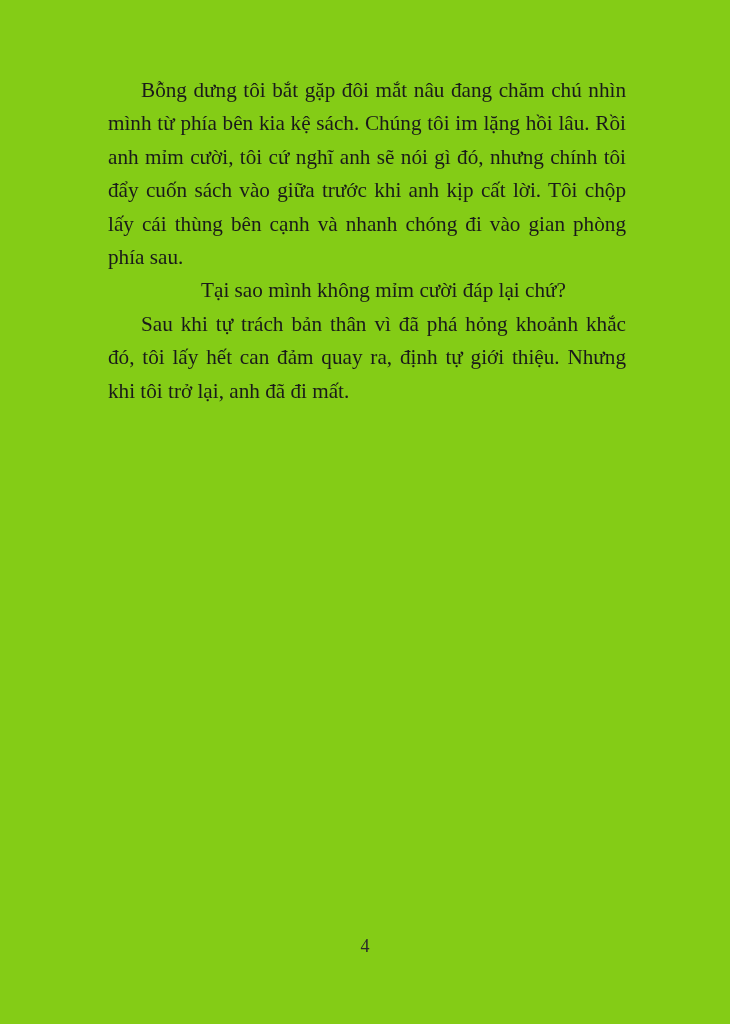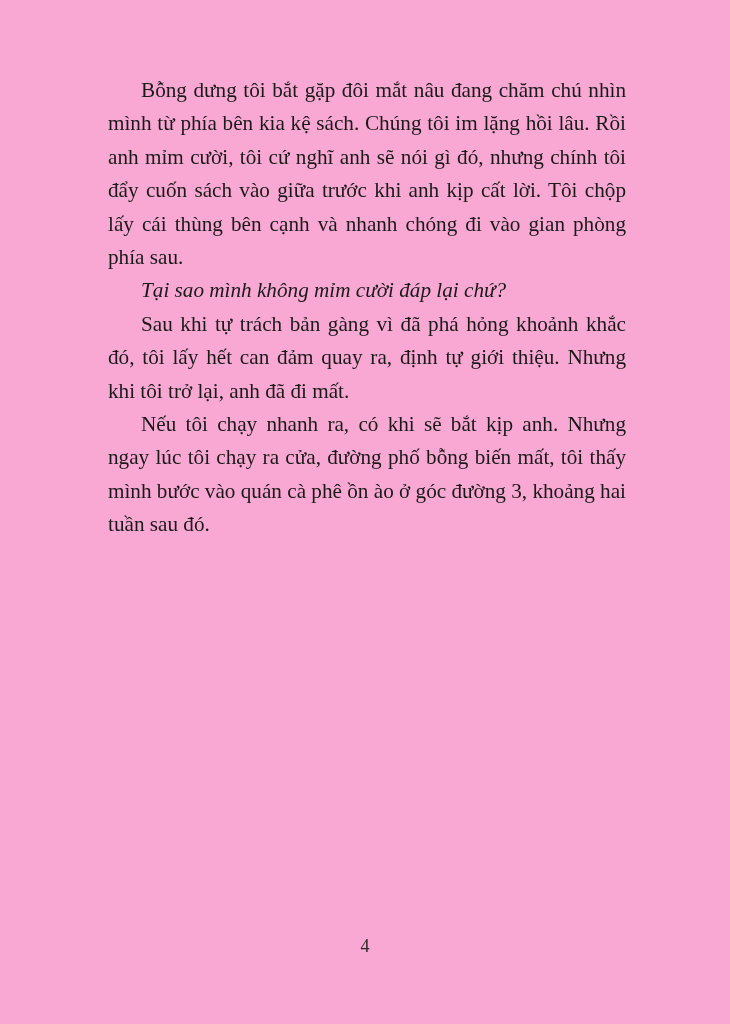--- a/index.html
+++ b/index.html
@@ -12,21 +12,21 @@
     background: #ffffff;
     font-family: "Liberation Serif", "DejaVu Serif", serif;
     color: #1a1a1a;
     overflow: hidden;
   }
 
   .page {
     position: relative;
     width: 730px;
     height: 1024px;
-    background: #f9a8d4;
+    background: #84cc16;
     box-sizing: border-box;
   }
 
   .text-block {
     position: absolute;
     left: 108px;
     top: 74px;
     width: 518px;
   }
 
@@ -35,22 +35,21 @@
     font-size: 21.2px;
     line-height: 33.4px;
     text-align: justify;
     text-indent: 33px;
     text-justify: inter-word;
     color: #1a1a1a;
     -webkit-font-smoothing: antialiased;
   }
 
   p.para.thought {
-    font-style: italic;
-    text-align: left;
+    text-align: center;
   }
 
   p.para + p.para {
     margin-top: 0px;
   }
 
   .folio {
     position: absolute;
     left: 0;
     top: 935px;
@@ -62,19 +61,18 @@
   }
 </style>
 </head>
 <body>
 
 <div class="page">
 
   <div class="text-block">
     <p class="para">Bỗng dưng tôi bắt gặp đôi mắt nâu đang chăm chú nhìn mình từ phía bên kia kệ sách. Chúng tôi im lặng hồi lâu. Rồi anh mỉm cười, tôi cứ nghĩ anh sẽ nói gì đó, nhưng chính tôi đẩy cuốn sách vào giữa trước khi anh kịp cất lời. Tôi chộp lấy cái thùng bên cạnh và nhanh chóng đi vào gian phòng phía sau.</p>
     <p class="para thought">Tại sao mình không mỉm cười đáp lại chứ?</p>
-    <p class="para">Sau khi tự trách bản gàng vì đã phá hỏng khoảnh khắc đó, tôi lấy hết can đảm quay ra, định tự giới thiệu. Nhưng khi tôi trở lại, anh đã đi mất.</p>
-    <p class="para">Nếu tôi chạy nhanh ra, có khi sẽ bắt kịp anh. Nhưng ngay lúc tôi chạy ra cửa, đường phố bỗng biến mất, tôi thấy mình bước vào quán cà phê ồn ào ở góc đường 3, khoảng hai tuần sau đó.</p>
+    <p class="para">Sau khi tự trách bản thân vì đã phá hỏng khoảnh khắc đó, tôi lấy hết can đảm quay ra, định tự giới thiệu. Nhưng khi tôi trở lại, anh đã đi mất.</p>
   </div>
 
   <div class="folio">4</div>
 
 </div>
 
 </body></html>

